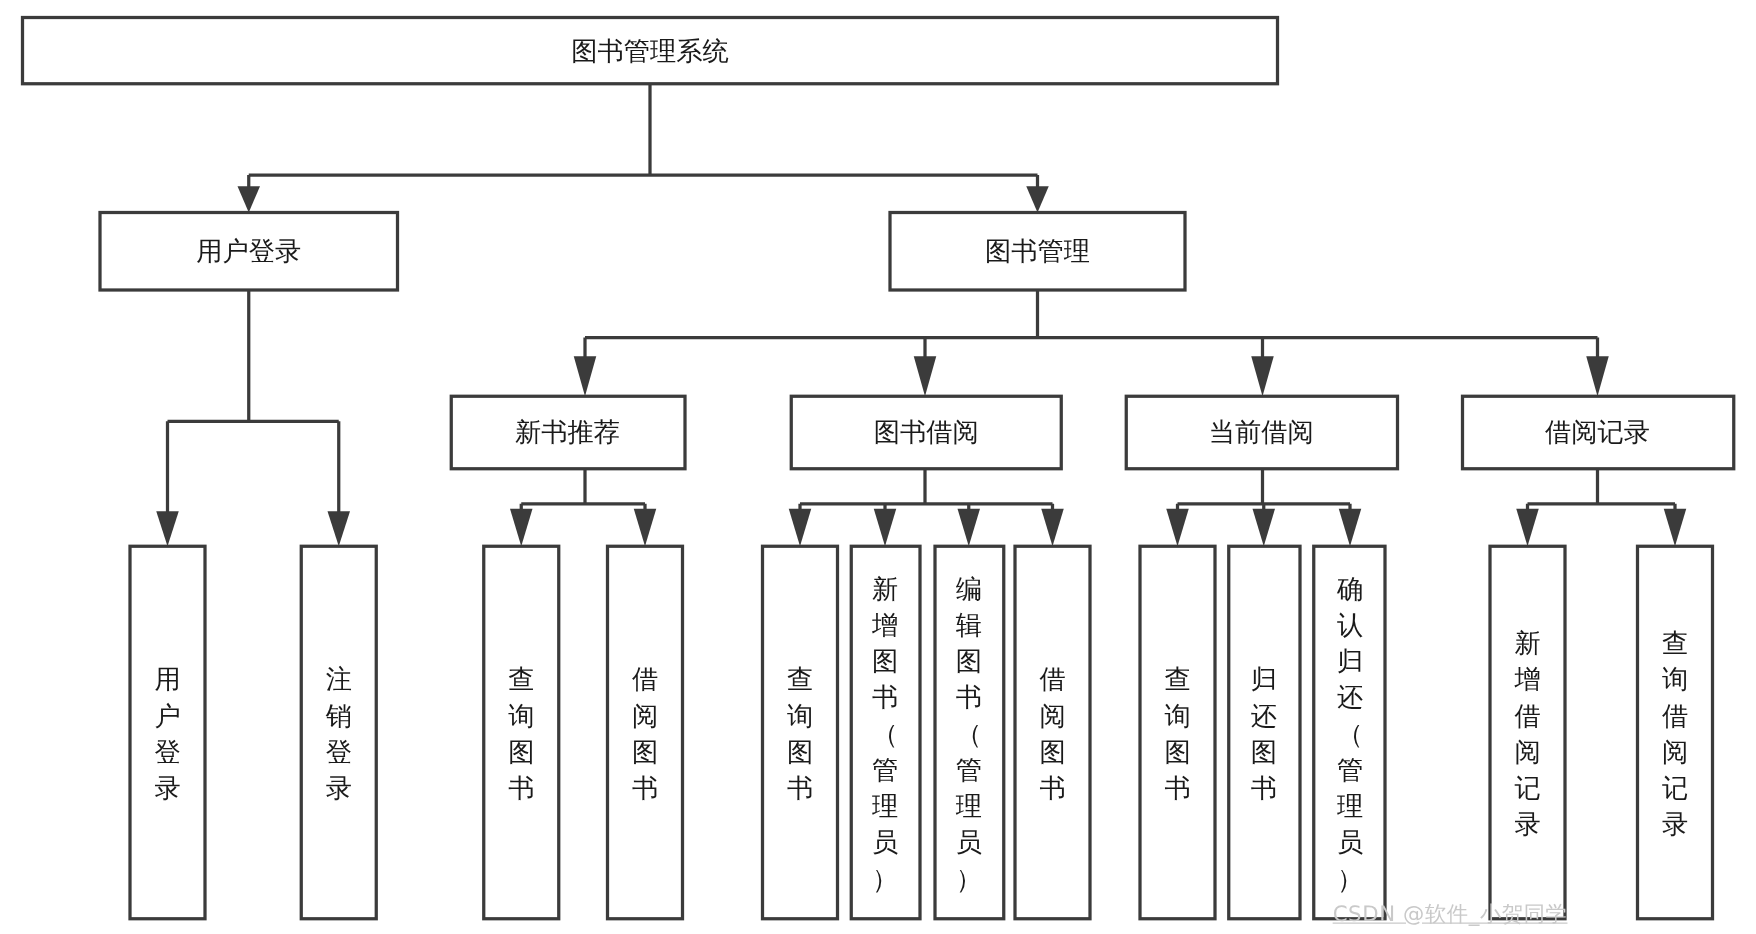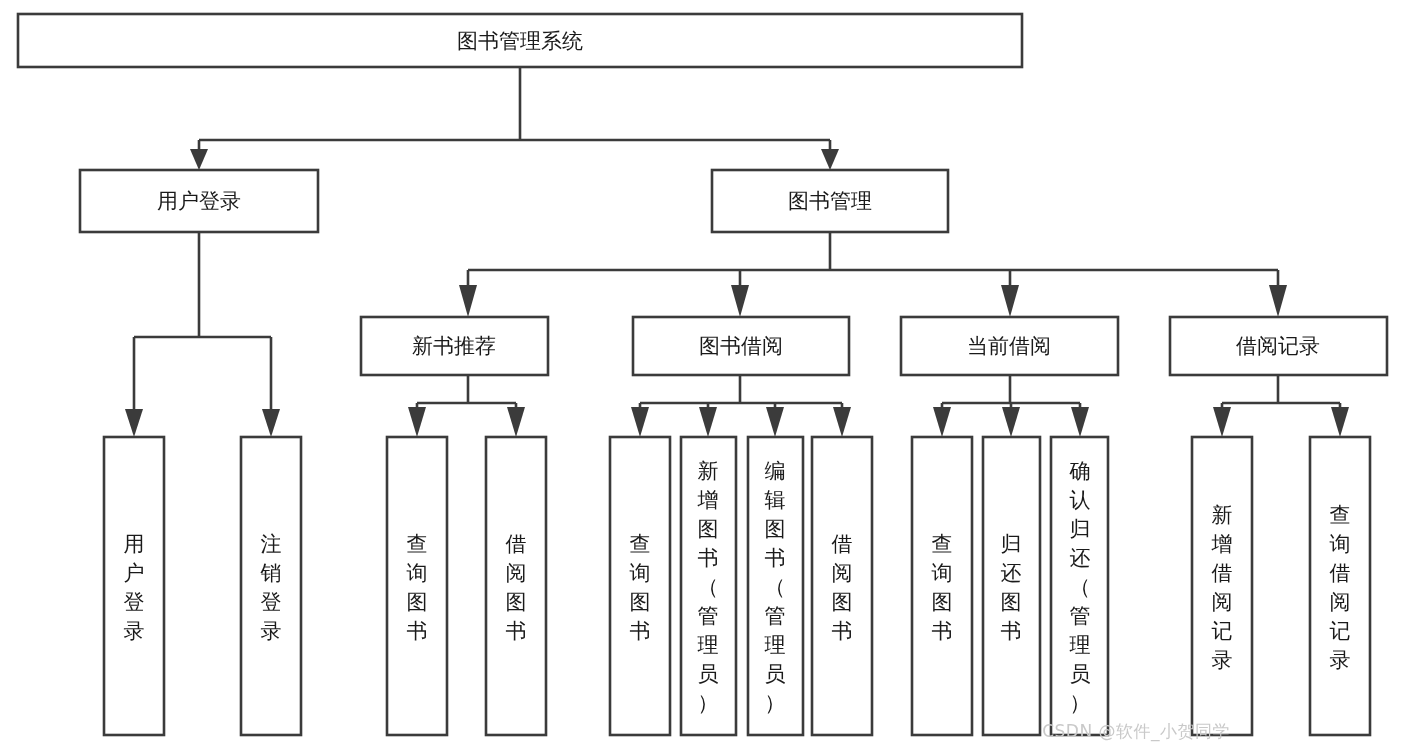--- a/index.html
+++ b/index.html
@@ -19,24 +19,24 @@
   .arrow-head{fill:#3b3b3b;stroke:none;}
   .node-label-h{
     font-size:21px;fill:#1a1a1a;text-anchor:middle;dominant-baseline:middle;
     font-family:"DejaVu Sans","Liberation Sans",sans-serif;
   }
   .node-label-v{
     font-size:21px;fill:#1a1a1a;text-anchor:middle;
     font-family:"DejaVu Sans","Liberation Sans",sans-serif;
   }
   .watermark{
-    position:absolute;right:24px;bottom:4px;
+    position:absolute;right:0;bottom:4px;
     font-size:17px;color:#c9c9c9;letter-spacing:.5px;
     font-family:"DejaVu Sans","Liberation Sans",sans-serif;
-    white-space:nowrap;pointer-events:none;
+    white-space:nowrap;pointer-events:none;text-decoration:underline;
   }
 </style>
 </head>
 <body>
 
 <div id="diagram-root">
 
   <svg id="diagram-svg" viewBox="0 0 1405 747">
     <defs>
       <marker id="arrow" viewBox="0 0 12 14" refX="6" refY="13" markerWidth="12" markerHeight="14" orient="auto-start-reverse">

